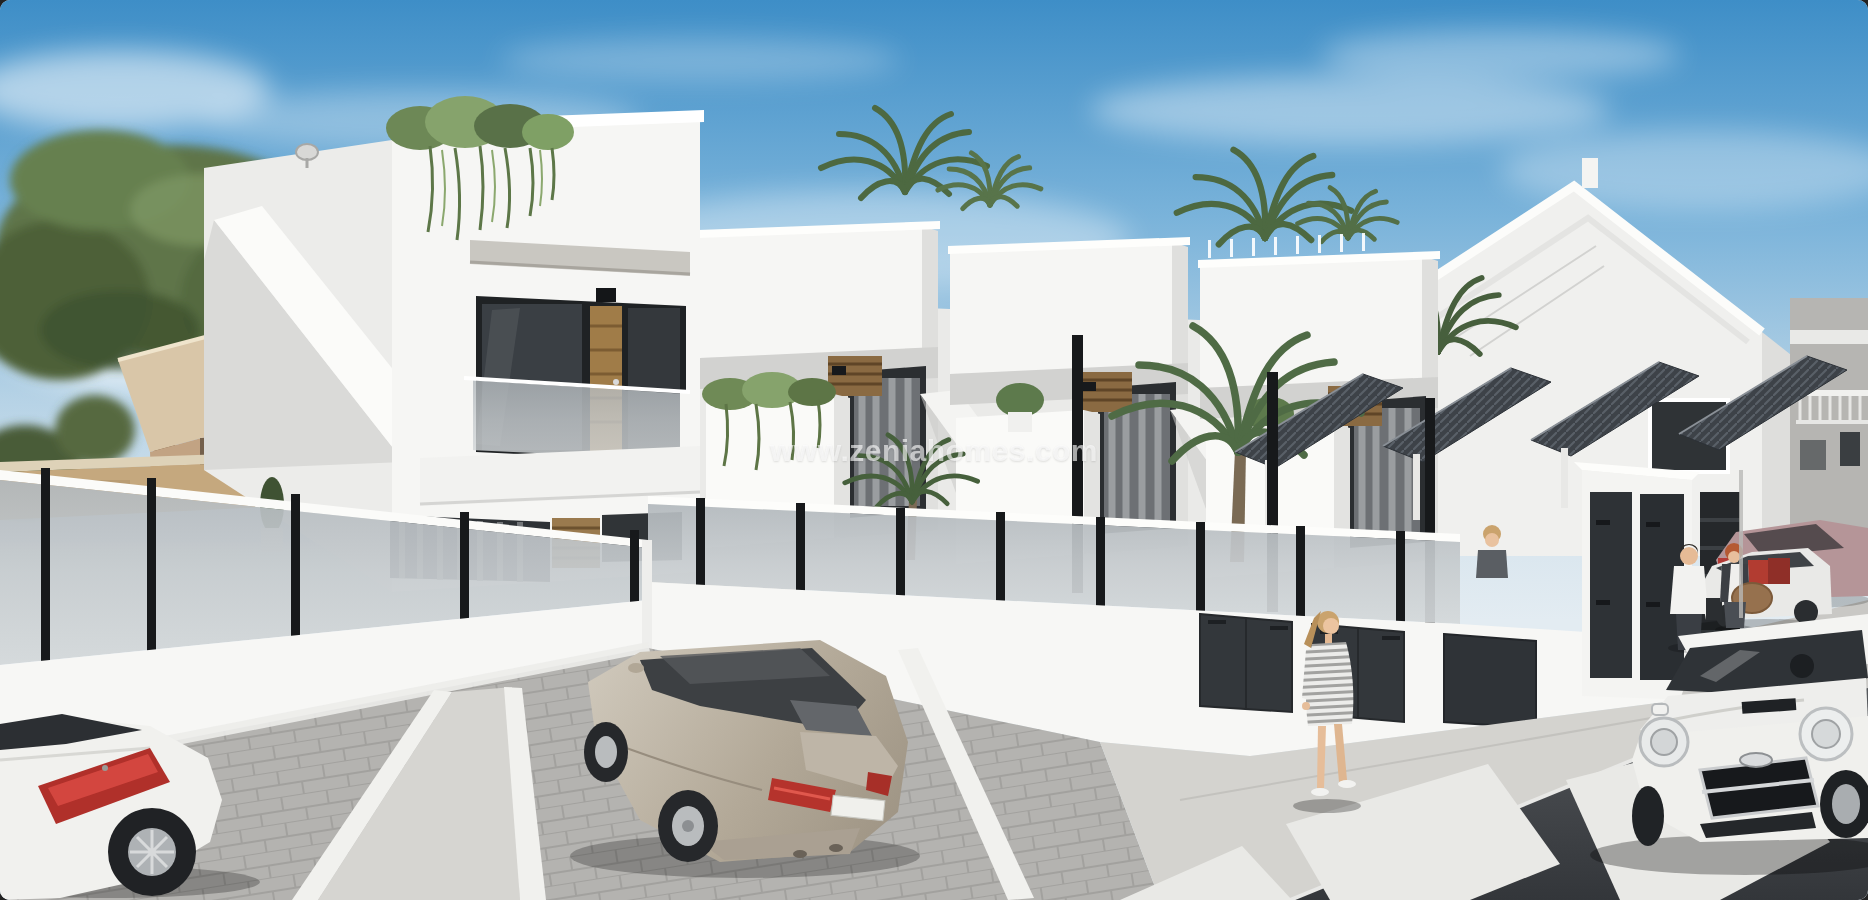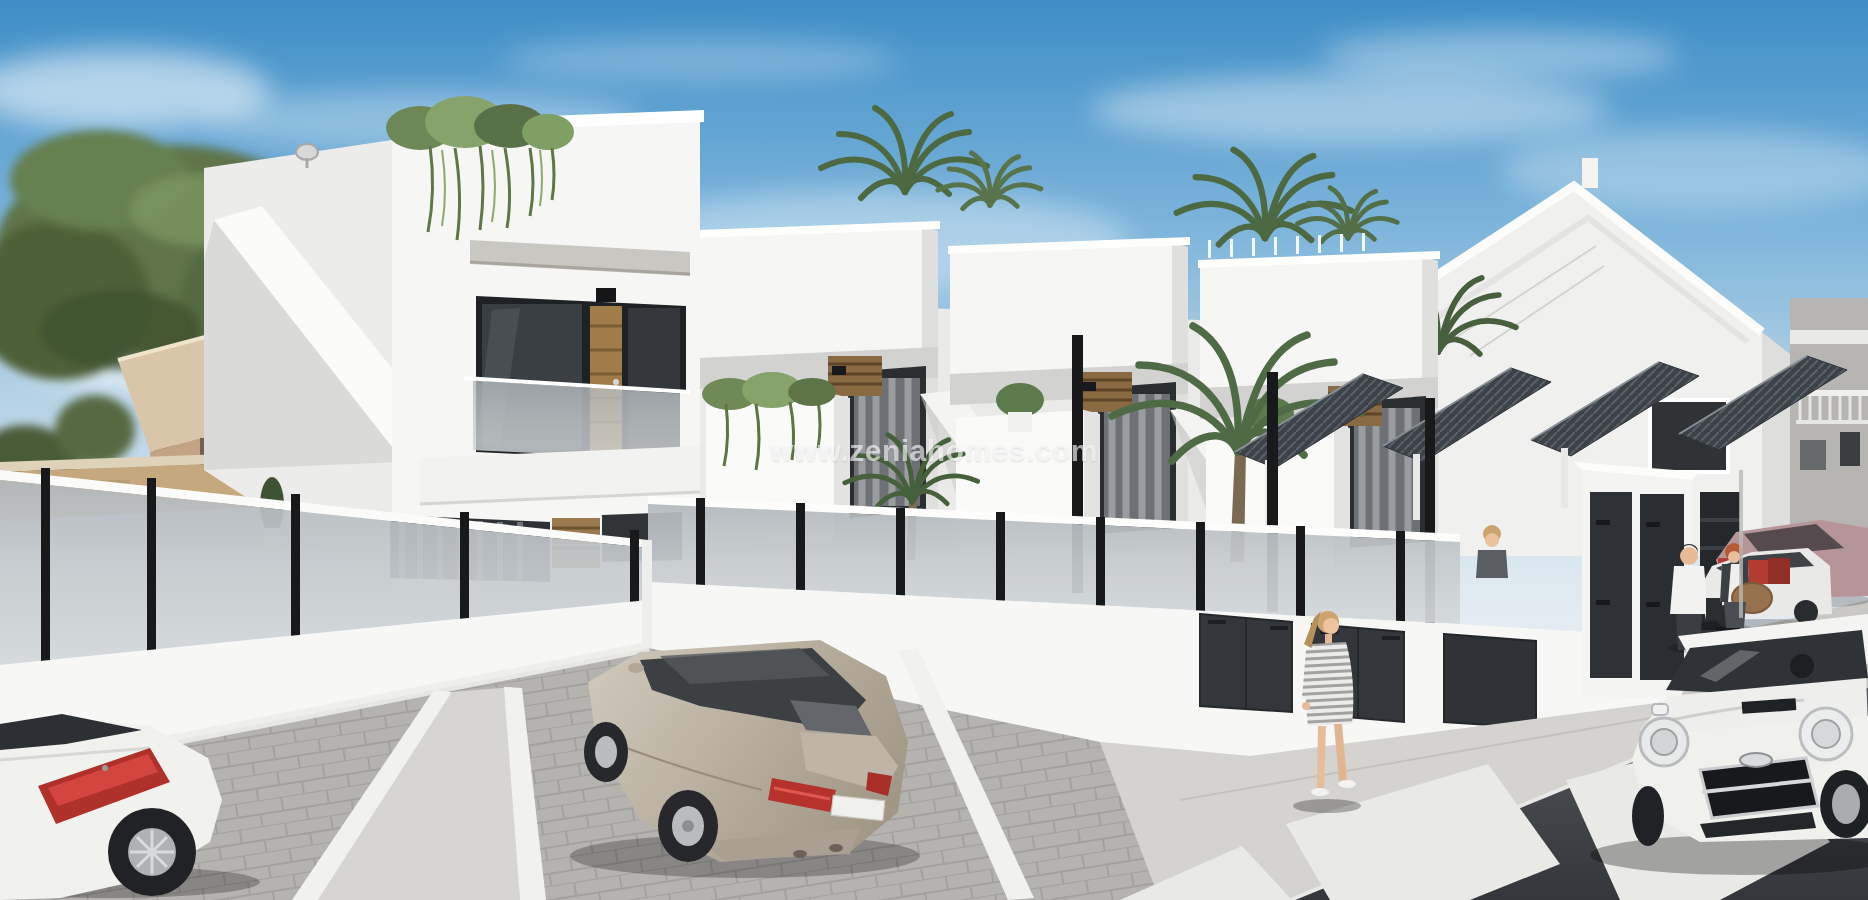--- a/index.html
+++ b/index.html
@@ -1,16 +1,16 @@
 <!DOCTYPE html>
 <html><head>
 <meta charset="utf-8">
 <style>
   html,body{margin:0;padding:0;background:#222;font-family:"Liberation Sans",sans-serif;}
-  #stage{position:relative;width:1868px;height:900px;overflow:hidden;background:#cfe0ec;}
+  #stage{position:relative;width:1868px;height:900px;overflow:hidden;background:#cfe0ec;border-radius:10px;}
   #stage svg{position:absolute;left:0;top:0;display:block;}
   .watermark{
     position:absolute;left:50%;top:451px;transform:translate(-50%,-50%);
     font-family:"Liberation Sans",sans-serif;font-weight:700;font-size:30px;
     letter-spacing:.5px;color:rgba(255,255,255,.62);white-space:nowrap;
     text-shadow:0 1px 2px rgba(60,60,60,.15);pointer-events:none;
   }
 </style>
 </head>
 <body>

